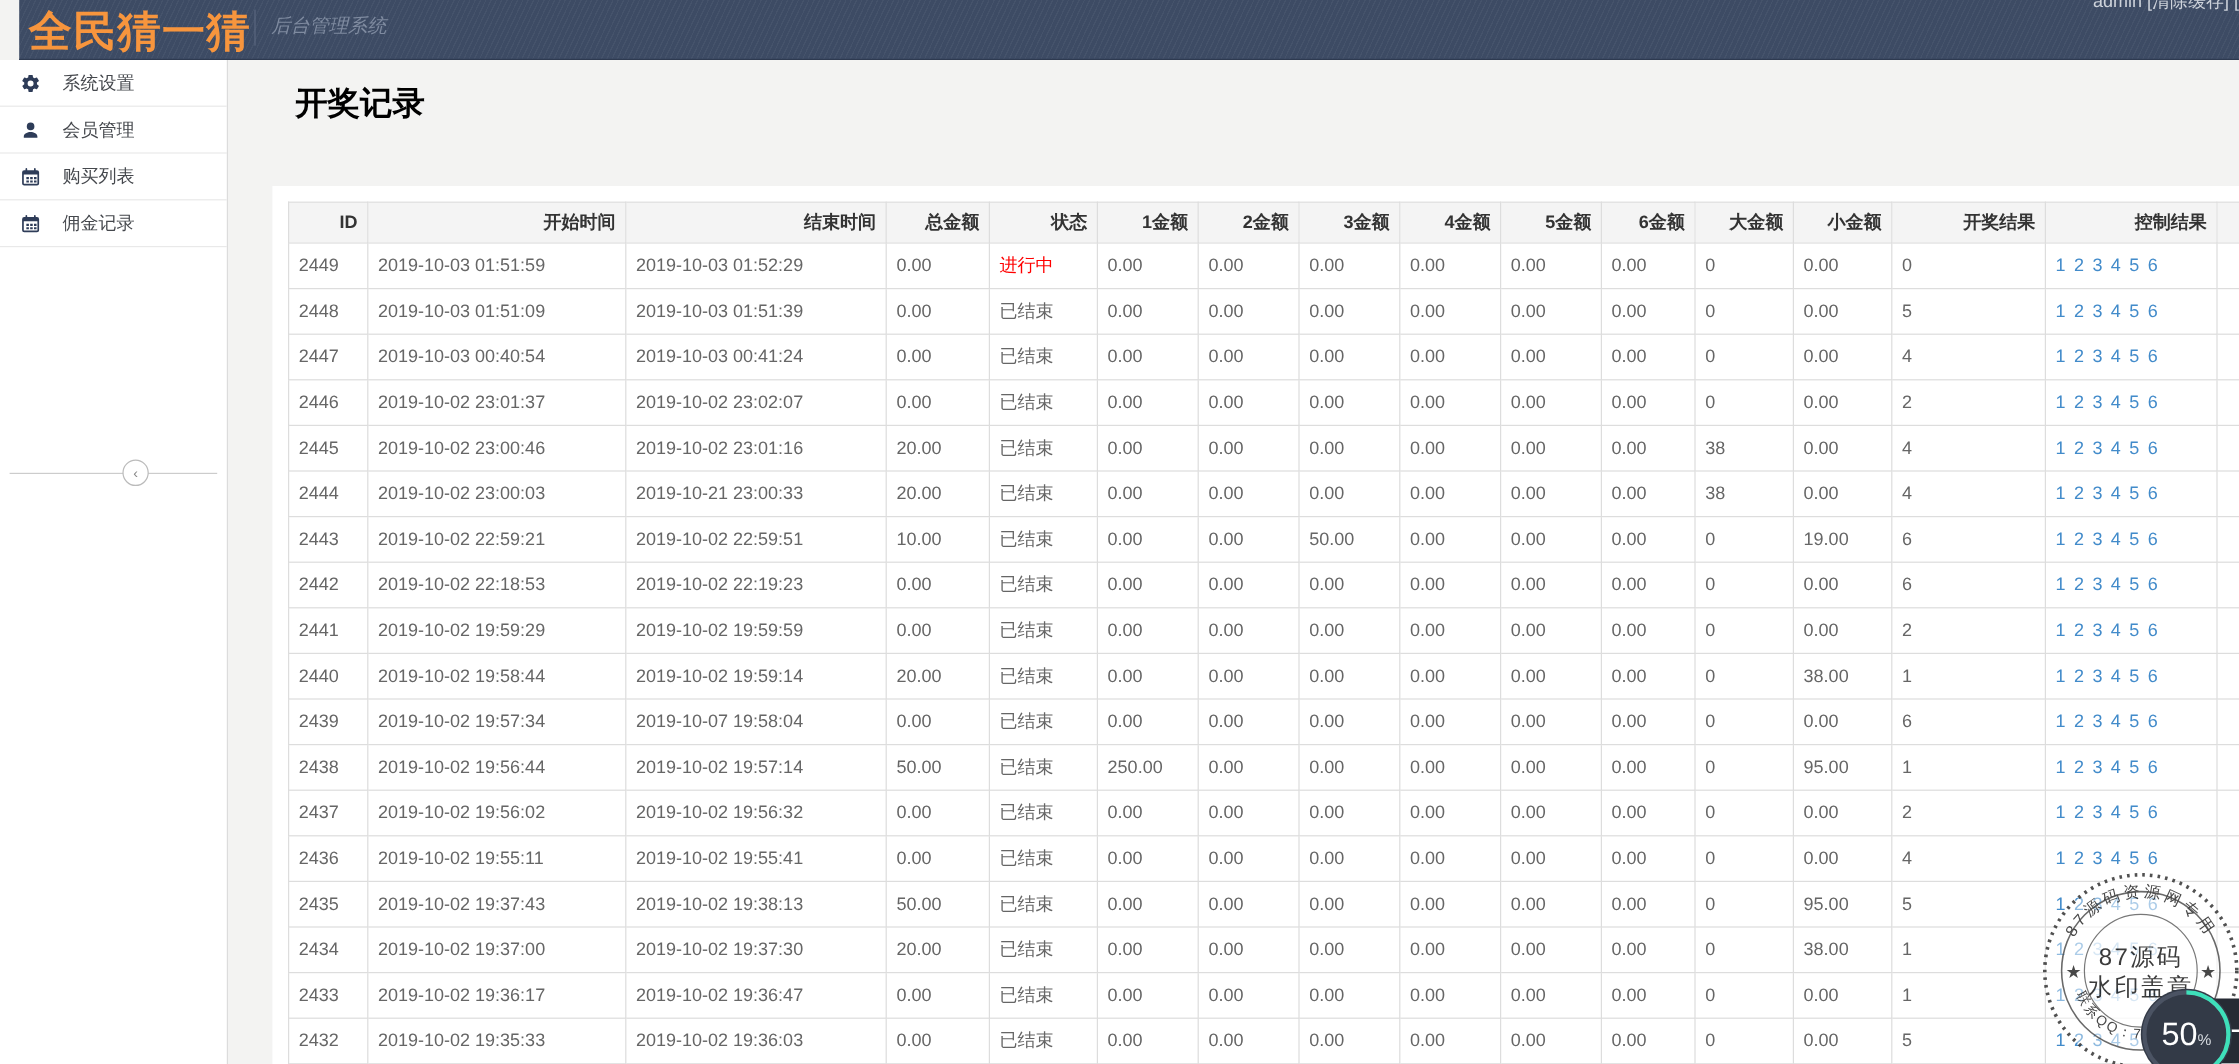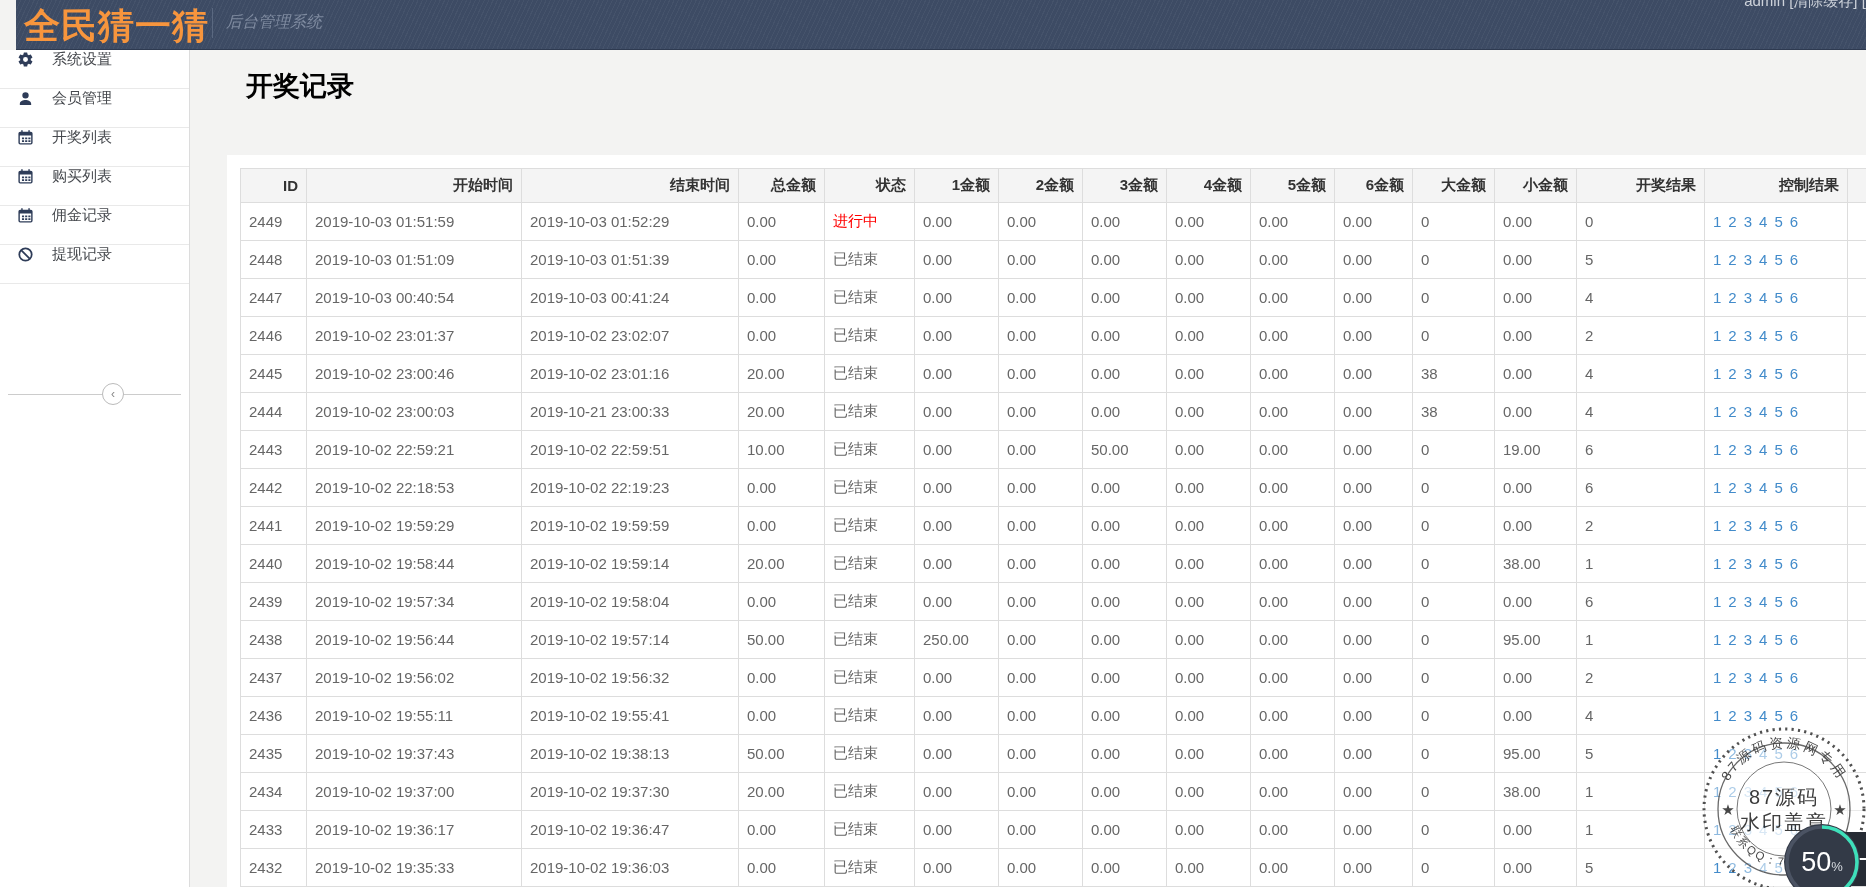--- a/index.html
+++ b/index.html
@@ -10,21 +10,21 @@
   .topbar { position:absolute; left:16px; top:0; width:1866px; height:50px; background:#3d4b64;
     background-image:repeating-linear-gradient(115deg, rgba(255,255,255,0.045) 0 1px, transparent 1px 4px);
     border-bottom:1px solid #2e3a50; z-index:30; }
   .logo { position:absolute; left:8px; top:2px; font-size:36px; font-weight:bold; color:#f7953d; letter-spacing:1px; }
   .logo-divider { position:absolute; left:196px; top:8px; width:1px; height:30px; background:#5a6880; }
   .subtitle { position:absolute; left:210px; top:12px; font-size:16px; font-style:italic; color:#7f8ba0; }
   .admin-text { position:absolute; top:-8px; right:-18px; font-size:15px; color:#cdd2da; white-space:nowrap; }
 
   
   .sidebar { position:absolute; left:0; top:50px; width:190px; bottom:0; background:#fff; border-right:1px solid #dcdcdc; z-index:20; }
-  .menu-item { height:39px; display:flex; align-items:flex-start; padding-left:16px; border-bottom:1px solid #e9e9e9; cursor:pointer; }
+  .menu-item { height:39px; display:flex; align-items:center; padding-left:16px; border-bottom:1px solid #e9e9e9; cursor:pointer; }
   .menu-item .mi-icon { width:18px; height:18px; margin-right:18px; display:inline-flex; align-items:center; justify-content:center; }
   .menu-item .mi-icon svg { width:17px; height:17px; }
   .menu-item .mi-label { font-size:15px; color:#45484d; }
   .collapse-bar { position:absolute; left:0; top:333px; width:100%; height:24px; }
   .collapse-bar .line { position:absolute; left:8px; right:8px; top:11px; height:1px; background:#ccc; }
   .collapse-btn { position:absolute; left:102px; top:0; width:22px; height:22px; border:1px solid #bbb; border-radius:50%;
     background:#fff; color:#888; font-size:12px; text-align:center; line-height:20px; cursor:pointer; }
 
   
   .page-title { position:absolute; left:246px; top:68px; font-size:27px; color:#000000; z-index:5;font-weight:bold; }
@@ -82,46 +82,29 @@
           </svg>
         </span>
         <span class="mi-label">会员管理</span>
       </div>
       <div class="menu-item">
         <span class="mi-icon">
           <svg viewBox="0 0 24 24">
             <path fill="#2e3c58" d="M7 1.5c.6 0 1 .4 1 1V4h8V2.5a1 1 0 0 1 2 0V4h1.5A2.5 2.5 0 0 1 22 6.5v13A2.5 2.5 0 0 1 19.5 22h-15A2.5 2.5 0 0 1 2 19.5v-13A2.5 2.5 0 0 1 4.5 4H6V2.5c0-.6.4-1 1-1zM4 9v10.5c0 .3.2.5.5.5h15c.3 0 .5-.2.5-.5V9H4zm3 3h3v2.5H7V12zm4.5 0h3v2.5h-3V12zm4.5 0h3v2.5h-3V12zM7 16h3v2.5H7V16zm4.5 0h3v2.5h-3V16zm4.5 0h3v2.5h-3V16z"></path>
           </svg>
         </span>
-        <span class="mi-label">开奖列表</span>
-      </div>
-      <div class="menu-item">
-        <span class="mi-icon">
-          <svg viewBox="0 0 24 24">
-            <path fill="#2e3c58" d="M7 1.5c.6 0 1 .4 1 1V4h8V2.5a1 1 0 0 1 2 0V4h1.5A2.5 2.5 0 0 1 22 6.5v13A2.5 2.5 0 0 1 19.5 22h-15A2.5 2.5 0 0 1 2 19.5v-13A2.5 2.5 0 0 1 4.5 4H6V2.5c0-.6.4-1 1-1zM4 9v10.5c0 .3.2.5.5.5h15c.3 0 .5-.2.5-.5V9H4zm3 3h3v2.5H7V12zm4.5 0h3v2.5h-3V12zm4.5 0h3v2.5h-3V12zM7 16h3v2.5H7V16zm4.5 0h3v2.5h-3V16zm4.5 0h3v2.5h-3V16z"></path>
-          </svg>
-        </span>
         <span class="mi-label">购买列表</span>
       </div>
       <div class="menu-item">
         <span class="mi-icon">
           <svg viewBox="0 0 24 24">
             <path fill="#2e3c58" d="M7 1.5c.6 0 1 .4 1 1V4h8V2.5a1 1 0 0 1 2 0V4h1.5A2.5 2.5 0 0 1 22 6.5v13A2.5 2.5 0 0 1 19.5 22h-15A2.5 2.5 0 0 1 2 19.5v-13A2.5 2.5 0 0 1 4.5 4H6V2.5c0-.6.4-1 1-1zM4 9v10.5c0 .3.2.5.5.5h15c.3 0 .5-.2.5-.5V9H4zm3 3h3v2.5H7V12zm4.5 0h3v2.5h-3V12zm4.5 0h3v2.5h-3V12zM7 16h3v2.5H7V16zm4.5 0h3v2.5h-3V16zm4.5 0h3v2.5h-3V16z"></path>
           </svg>
         </span>
         <span class="mi-label">佣金记录</span>
-      </div>
-      <div class="menu-item">
-        <span class="mi-icon">
-          <svg viewBox="0 0 24 24">
-            <circle cx="12" cy="12" r="8.75" fill="none" stroke="#2e3c58" stroke-width="2.5"></circle>
-            <line x1="5.8" y1="5.8" x2="18.2" y2="18.2" stroke="#2e3c58" stroke-width="2.5"></line>
-          </svg>
-        </span>
-        <span class="mi-label">提现记录</span>
       </div>
     </div>
   <div class="collapse-bar">
     <div class="line"></div>
     <div class="collapse-btn">‹</div>
   </div>
 </div>
 
 <div class="page-title">开奖记录</div>
 
@@ -342,21 +325,21 @@
           <td>0.00</td>
           <td>0</td>
           <td>38.00</td>
           <td>1</td>
           <td class="ctl"><a>1</a><a>2</a><a>3</a><a>4</a><a>5</a><a>6</a></td>
           <td></td>
         </tr>
         <tr>
           <td>2439</td>
           <td>2019-10-02 19:57:34</td>
-          <td>2019-10-02 19:58:04</td>
+          <td>2019-10-07 19:58:04</td>
           <td>0.00</td>
           <td><span class="st-done">已结束</span></td>
           <td>0.00</td>
           <td>0.00</td>
           <td>0.00</td>
           <td>0.00</td>
           <td>0.00</td>
           <td>0.00</td>
           <td>0</td>
           <td>0.00</td>

